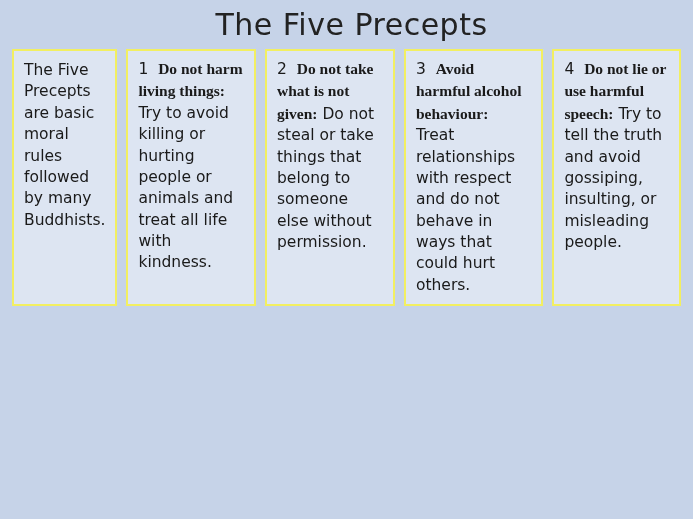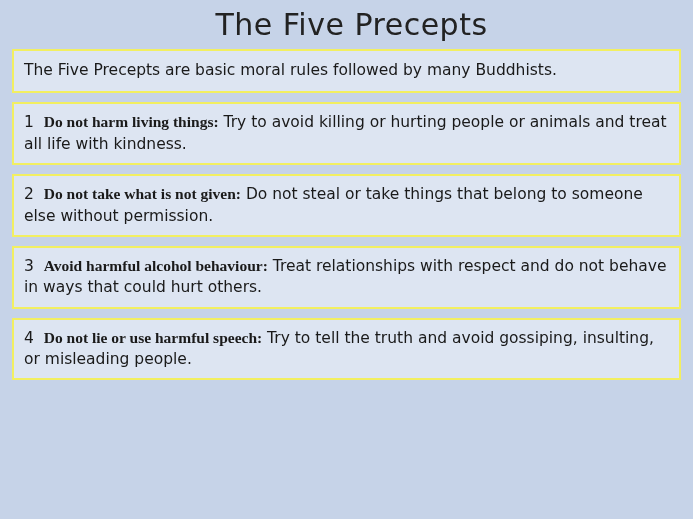--- a/index.html
+++ b/index.html
@@ -25,21 +25,21 @@
     font-size: 30px;
     color: #222222;
     font-family: "DejaVu Sans", sans-serif;
     letter-spacing: 0.5px;
     margin: 2px 0 8px 10px;
     line-height: 1.1;
     text-align: center;
   }
   .boxes {
     display: flex;
-    flex-direction: column;
+    flex-direction: row;
     gap: 9px;
   }
   .box {
     background: #dde5f2;
     border: 2px solid #f2ef61;
     box-sizing: border-box;
     padding: 7px 10px 8px 10px;
     font-size: 15.5px;
     line-height: 1.38;
     color: #1a1a1a;

